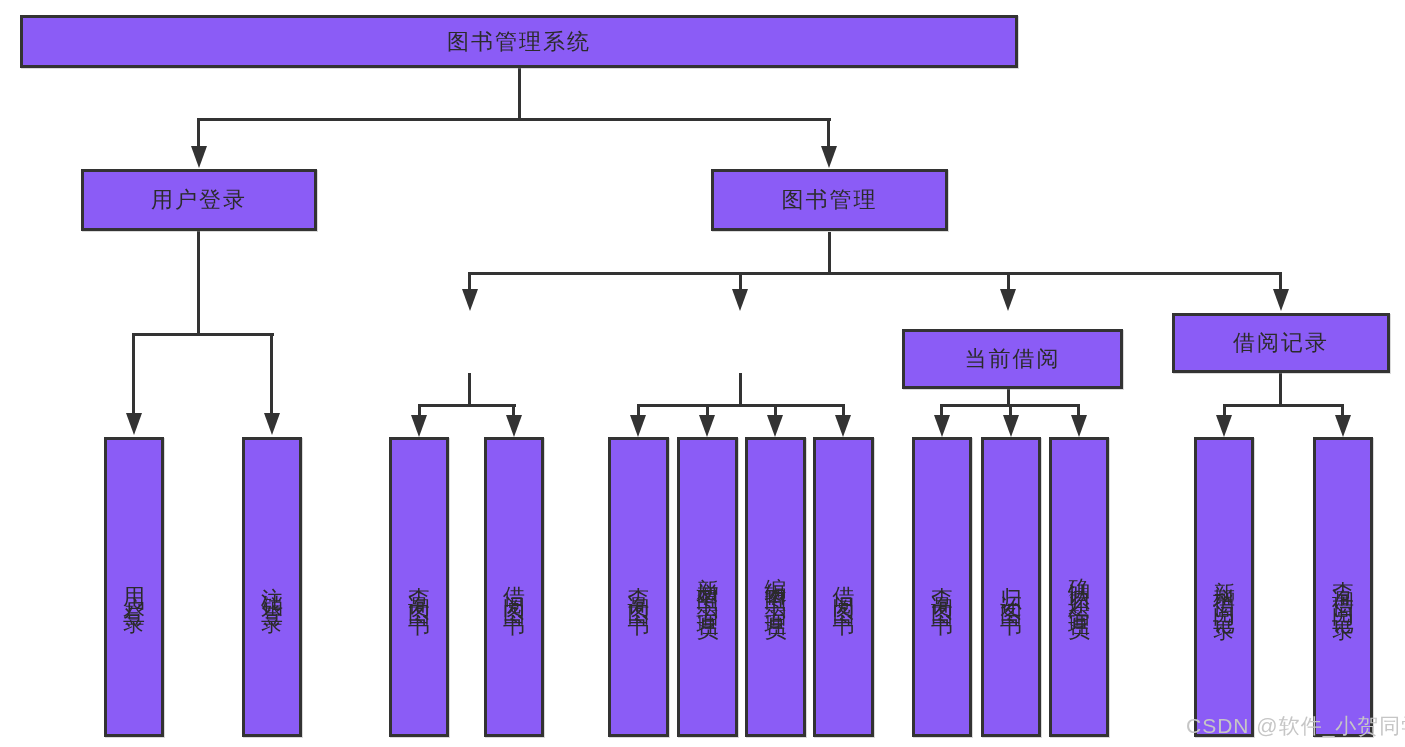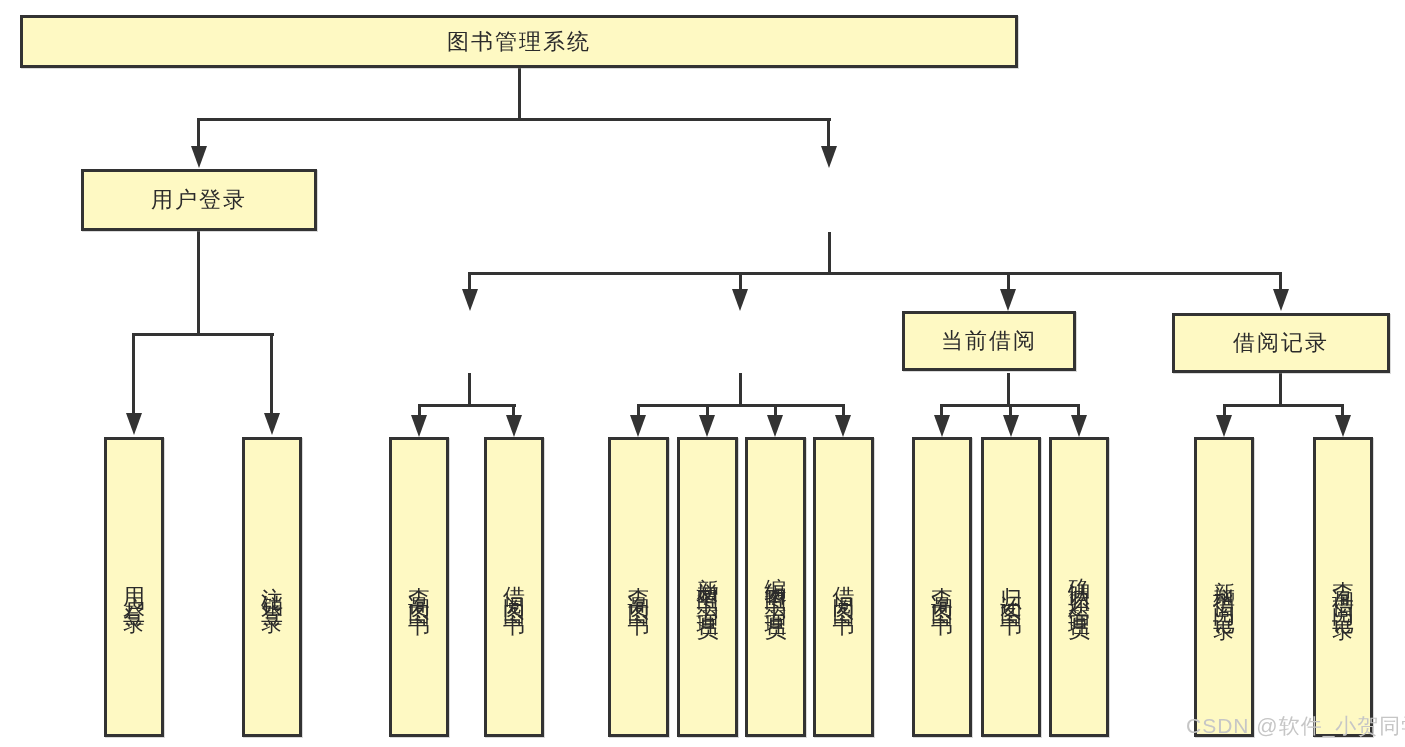--- a/index.html
+++ b/index.html
@@ -1,21 +1,21 @@
 <!DOCTYPE html>
 <html><head>
 <meta charset="utf-8">
 <style>
   html,body{margin:0;padding:0;background:#ffffff;}
   .canvas{
     position:relative;width:1405px;height:747px;background:#ffffff;
     font-family:"Liberation Sans","DejaVu Sans",sans-serif;overflow:hidden;
   }
   .box{
-    position:absolute;box-sizing:border-box;background:#fef9c3;
+    position:absolute;box-sizing:border-box;background:#8b5cf6;
     border:3px solid #333333;color:#2b2b2b;
     display:flex;align-items:center;justify-content:center;
     font-size:22px;letter-spacing:2px;z-index:2;
     box-shadow:1px 1px 0 rgba(150,150,150,.35);
   }
   .vbox{
     writing-mode:vertical-rl;text-orientation:mixed;
     font-size:22px;letter-spacing:9px;line-height:1;
   }
   .hl{position:absolute;height:3px;background:#333333;z-index:1;}
@@ -38,40 +38,41 @@
   <div class="box" style="left:20px;top:15px;width:998px;height:53px;">图书管理系统</div>
 
   <div class="vl" style="left:518px;top:68px;height:53px;"></div>
   <div class="hl" style="left:197px;top:118px;width:634px;"></div>
   <div class="vl" style="left:197px;top:118px;height:30px;"></div>
   <div class="ah" style="left:191px;top:146px;"></div>
   <div class="vl" style="left:827px;top:118px;height:30px;"></div>
   <div class="ah" style="left:821px;top:146px;"></div>
 
   <div class="box" style="left:81px;top:169px;width:236px;height:62px;">用户登录</div>
+  <div class="box" style="left:711px;top:169px;width:237px;height:62px;">图书管理</div>
 
   <div class="vl" style="left:197px;top:231px;height:105px;"></div>
   <div class="hl" style="left:132px;top:333px;width:142px;"></div>
   <div class="vl" style="left:132px;top:333px;height:82px;"></div>
   <div class="ah" style="left:126px;top:413px;"></div>
   <div class="vl" style="left:270px;top:333px;height:82px;"></div>
   <div class="ah" style="left:264px;top:413px;"></div>
 
   <div class="vl" style="left:828px;top:232px;height:43px;"></div>
   <div class="hl" style="left:468px;top:272px;width:814px;"></div>
   <div class="vl" style="left:468px;top:272px;height:20px;"></div>
   <div class="ah" style="left:462px;top:289px;"></div>
   <div class="vl" style="left:739px;top:272px;height:20px;"></div>
   <div class="ah" style="left:732px;top:289px;"></div>
   <div class="vl" style="left:1007px;top:272px;height:20px;"></div>
   <div class="ah" style="left:1000px;top:289px;"></div>
   <div class="vl" style="left:1279px;top:272px;height:20px;"></div>
   <div class="ah" style="left:1273px;top:289px;"></div>
 
-  <div class="box" style="left:902px;top:311px;width:174px;height:60px;">当前借阅</div>
+  <div class="box" style="left:902px;top:329px;width:221px;height:60px;">当前借阅</div>
   <div class="box" style="left:1172px;top:313px;width:218px;height:60px;">借阅记录</div>
 
   <div class="vl" style="left:468px;top:373px;height:34px;"></div>
   <div class="hl" style="left:418px;top:404px;width:98px;"></div>
   <div class="vl" style="left:418px;top:404px;height:13px;"></div>
   <div class="ah" style="left:411px;top:415px;"></div>
   <div class="vl" style="left:512px;top:404px;height:13px;"></div>
   <div class="ah" style="left:506px;top:415px;"></div>
 
   <div class="vl" style="left:739px;top:373px;height:34px;"></div>

